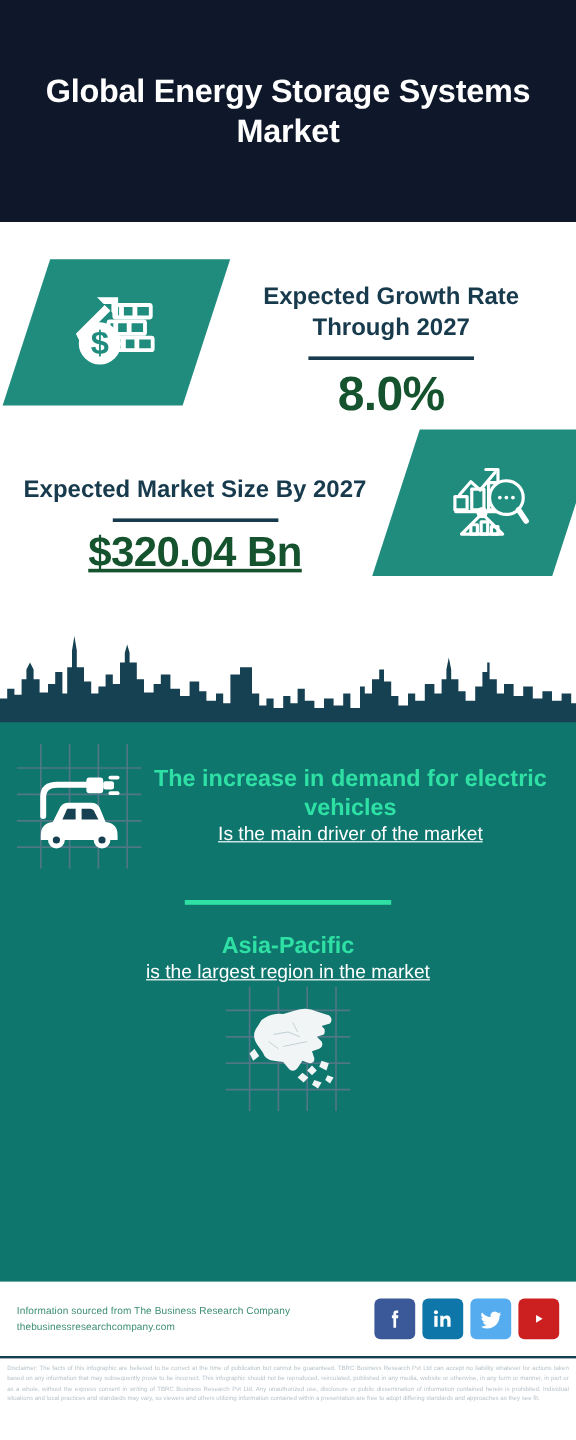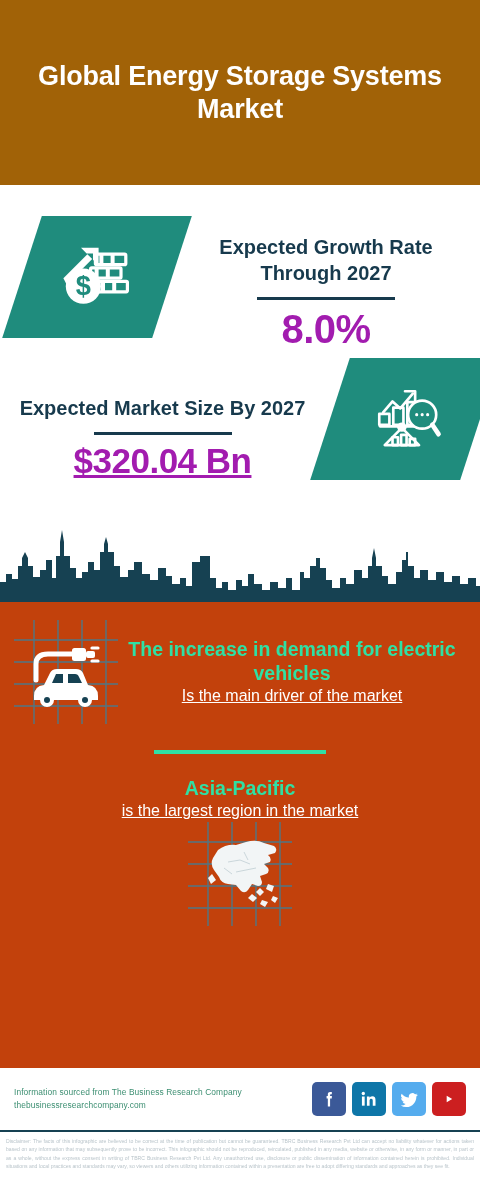--- a/index.html
+++ b/index.html
@@ -7,21 +7,21 @@
   body {
     font-family:"Liberation Sans", sans-serif;
     background:#ffffff;
     overflow:hidden;
   }
   .page { position:relative; width:480px; height:1200px; background:#fff; }
 
   
   .header {
     height:185px;
-    background:#a16207;
+    background:#0f172a;
     display:flex; align-items:center; justify-content:center;
     padding:0 28px;
   }
   .header h1 {
     color:#ffffff;
     font-size:27px;
     font-weight:bold;
     line-height:1.22;
     text-align:center;
     letter-spacing:-0.2px;
@@ -51,32 +51,32 @@
     color:#173a4d;
     font-size:20px;
     font-weight:bold;
     line-height:1.28;
   }
   .stat-rule {
     width:138px; height:3px; background:#173a4d;
     margin:11px auto 8px auto;
   }
   .stat-value {
-    color:#a21caf;
+    color:#14532d;
     font-size:40px;
     font-weight:bold;
     letter-spacing:-0.5px;
     line-height:1.05;
   }
   .stat-value.small { font-size:35px;text-decoration:underline; }
 
   
   .dark-zone {
     position:relative;
-    background:#c2410c;
+    background:#0f766e;
     height:468px;
   }
   .skyline {
     position:absolute; top:-78px; left:0;
     width:480px; height:80px;
     display:block;
   }
   .dark-inner { position:relative; padding-top:8px; }
 
   .feature { display:flex; align-items:center; }

